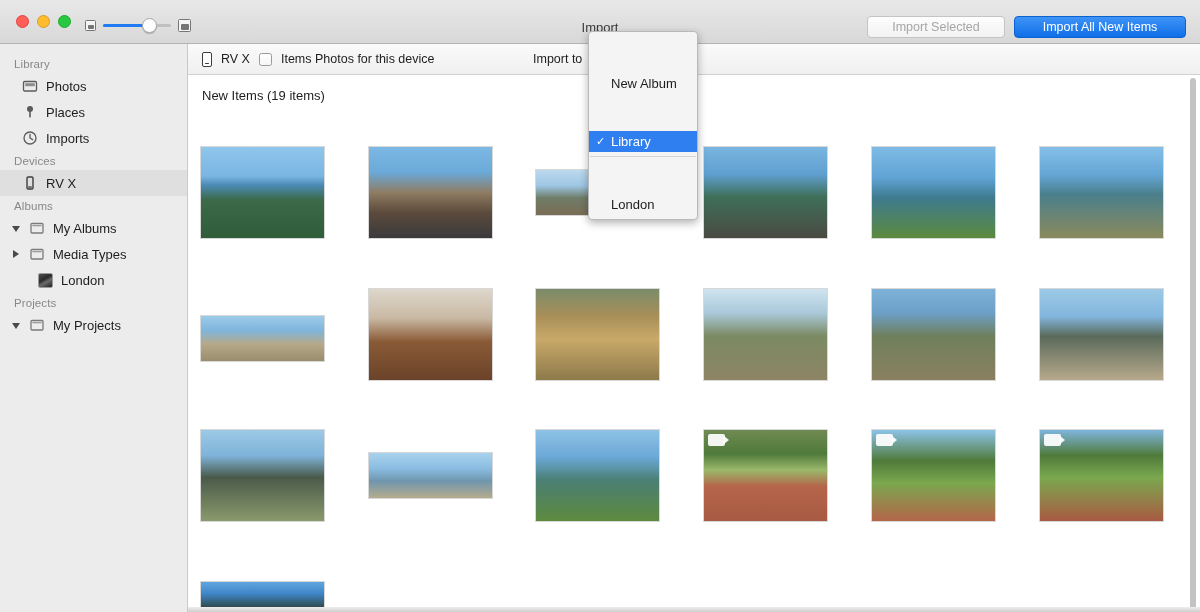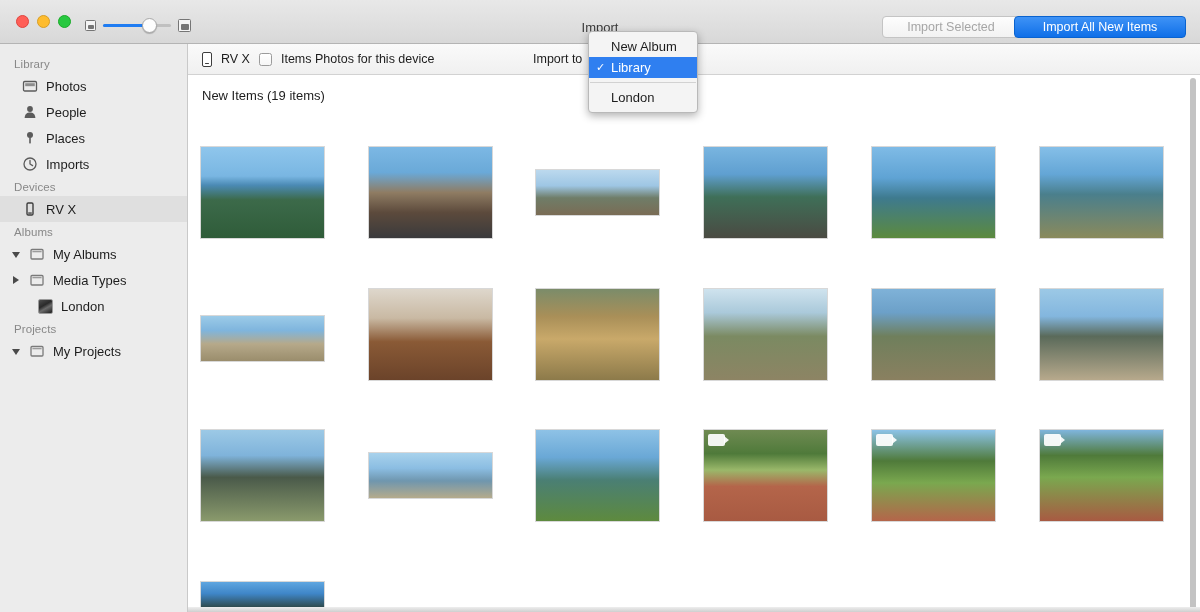--- a/index.html
+++ b/index.html
@@ -59,21 +59,21 @@
     text-align: center; font-size: 13px; color: #3a3a3a;
   }
 
   .btn {
     position: absolute; top: 16px; height: 22px;
     border-radius: 4px; font-size: 12.5px;
     display: flex; align-items: center; justify-content: center;
     padding: 0 11px; white-space: nowrap;
   }
   .btn-import-selected {
-    right: 180px; width: 138px;
+    right: 195px; width: 138px;
     background: linear-gradient(to bottom, #fdfdfd, #f2f2f2);
     border: 1px solid #c4c4c4; color: #a6a6a6;
   }
   .btn-import-all {
     right: 14px; width: 172px;
     background: linear-gradient(to bottom, #3f93f6, #0f6fe8);
     border: 1px solid #0a63cf; color: #ffffff; font-weight: normal;
   }
 
   
@@ -187,21 +187,21 @@
     width: 110px;
     background: #f4f4f4;
     border: 1px solid #b9b9b9;
     border-radius: 4px;
     box-shadow: 0 3px 9px rgba(0,0,0,0.30);
     padding: 4px 0;
     z-index: 50;
   }
   .menu-item {
     height: 21px; display: flex; align-items: center;
-    font-size: 13px; color: #1d1d1d; padding-left: 22px; position: relative;
+    font-size: 13px; color: #1d1d1d; padding-left: 22px; position: relative; margin-top: 37px;
   }
   .menu-item.highlight { background: #2f7ff0; color: #ffffff; }
   .menu-item .check {
     position: absolute; left: 7px; font-size: 11px;
   }
   .menu-sep { height: 1px; background: #d2d2d2; margin: 4px 1px; }
 </style>
 </head>
 <body>
 
@@ -237,29 +237,20 @@
       <span class="ico">
         <svg width="16" height="16" viewBox="0 0 16 16">
             <rect x="1.5" y="3.5" width="13" height="9.5" rx="1.2" fill="none" stroke="#5b5b5b" stroke-width="1.3"></rect>
             <rect x="3.2" y="5.2" width="9.6" height="3" fill="#8d8d8d"></rect>
           </svg>
       </span>
       <span class="lbl">Photos</span>
     </div>
 
 
-    <div class="side-row">
-      <span class="ico">
-        <svg width="16" height="16" viewBox="0 0 16 16">
-            <circle cx="8" cy="5" r="2.9" fill="#5b5b5b"></circle>
-            <path d="M2.6 14 C3 9.8 5.2 8.6 8 8.6 C10.8 8.6 13 9.8 13.4 14 Z" fill="#5b5b5b"></path>
-          </svg>
-      </span>
-      <span class="lbl">People</span>
-    </div>
 
     <div class="side-row">
       <span class="ico">
         <svg width="16" height="16" viewBox="0 0 16 16">
             <circle cx="8" cy="5" r="3" fill="#5b5b5b"></circle>
             <rect x="7.2" y="7.4" width="1.6" height="6" fill="#5b5b5b"></rect>
           </svg>
       </span>
       <span class="lbl">Places</span>
     </div>

